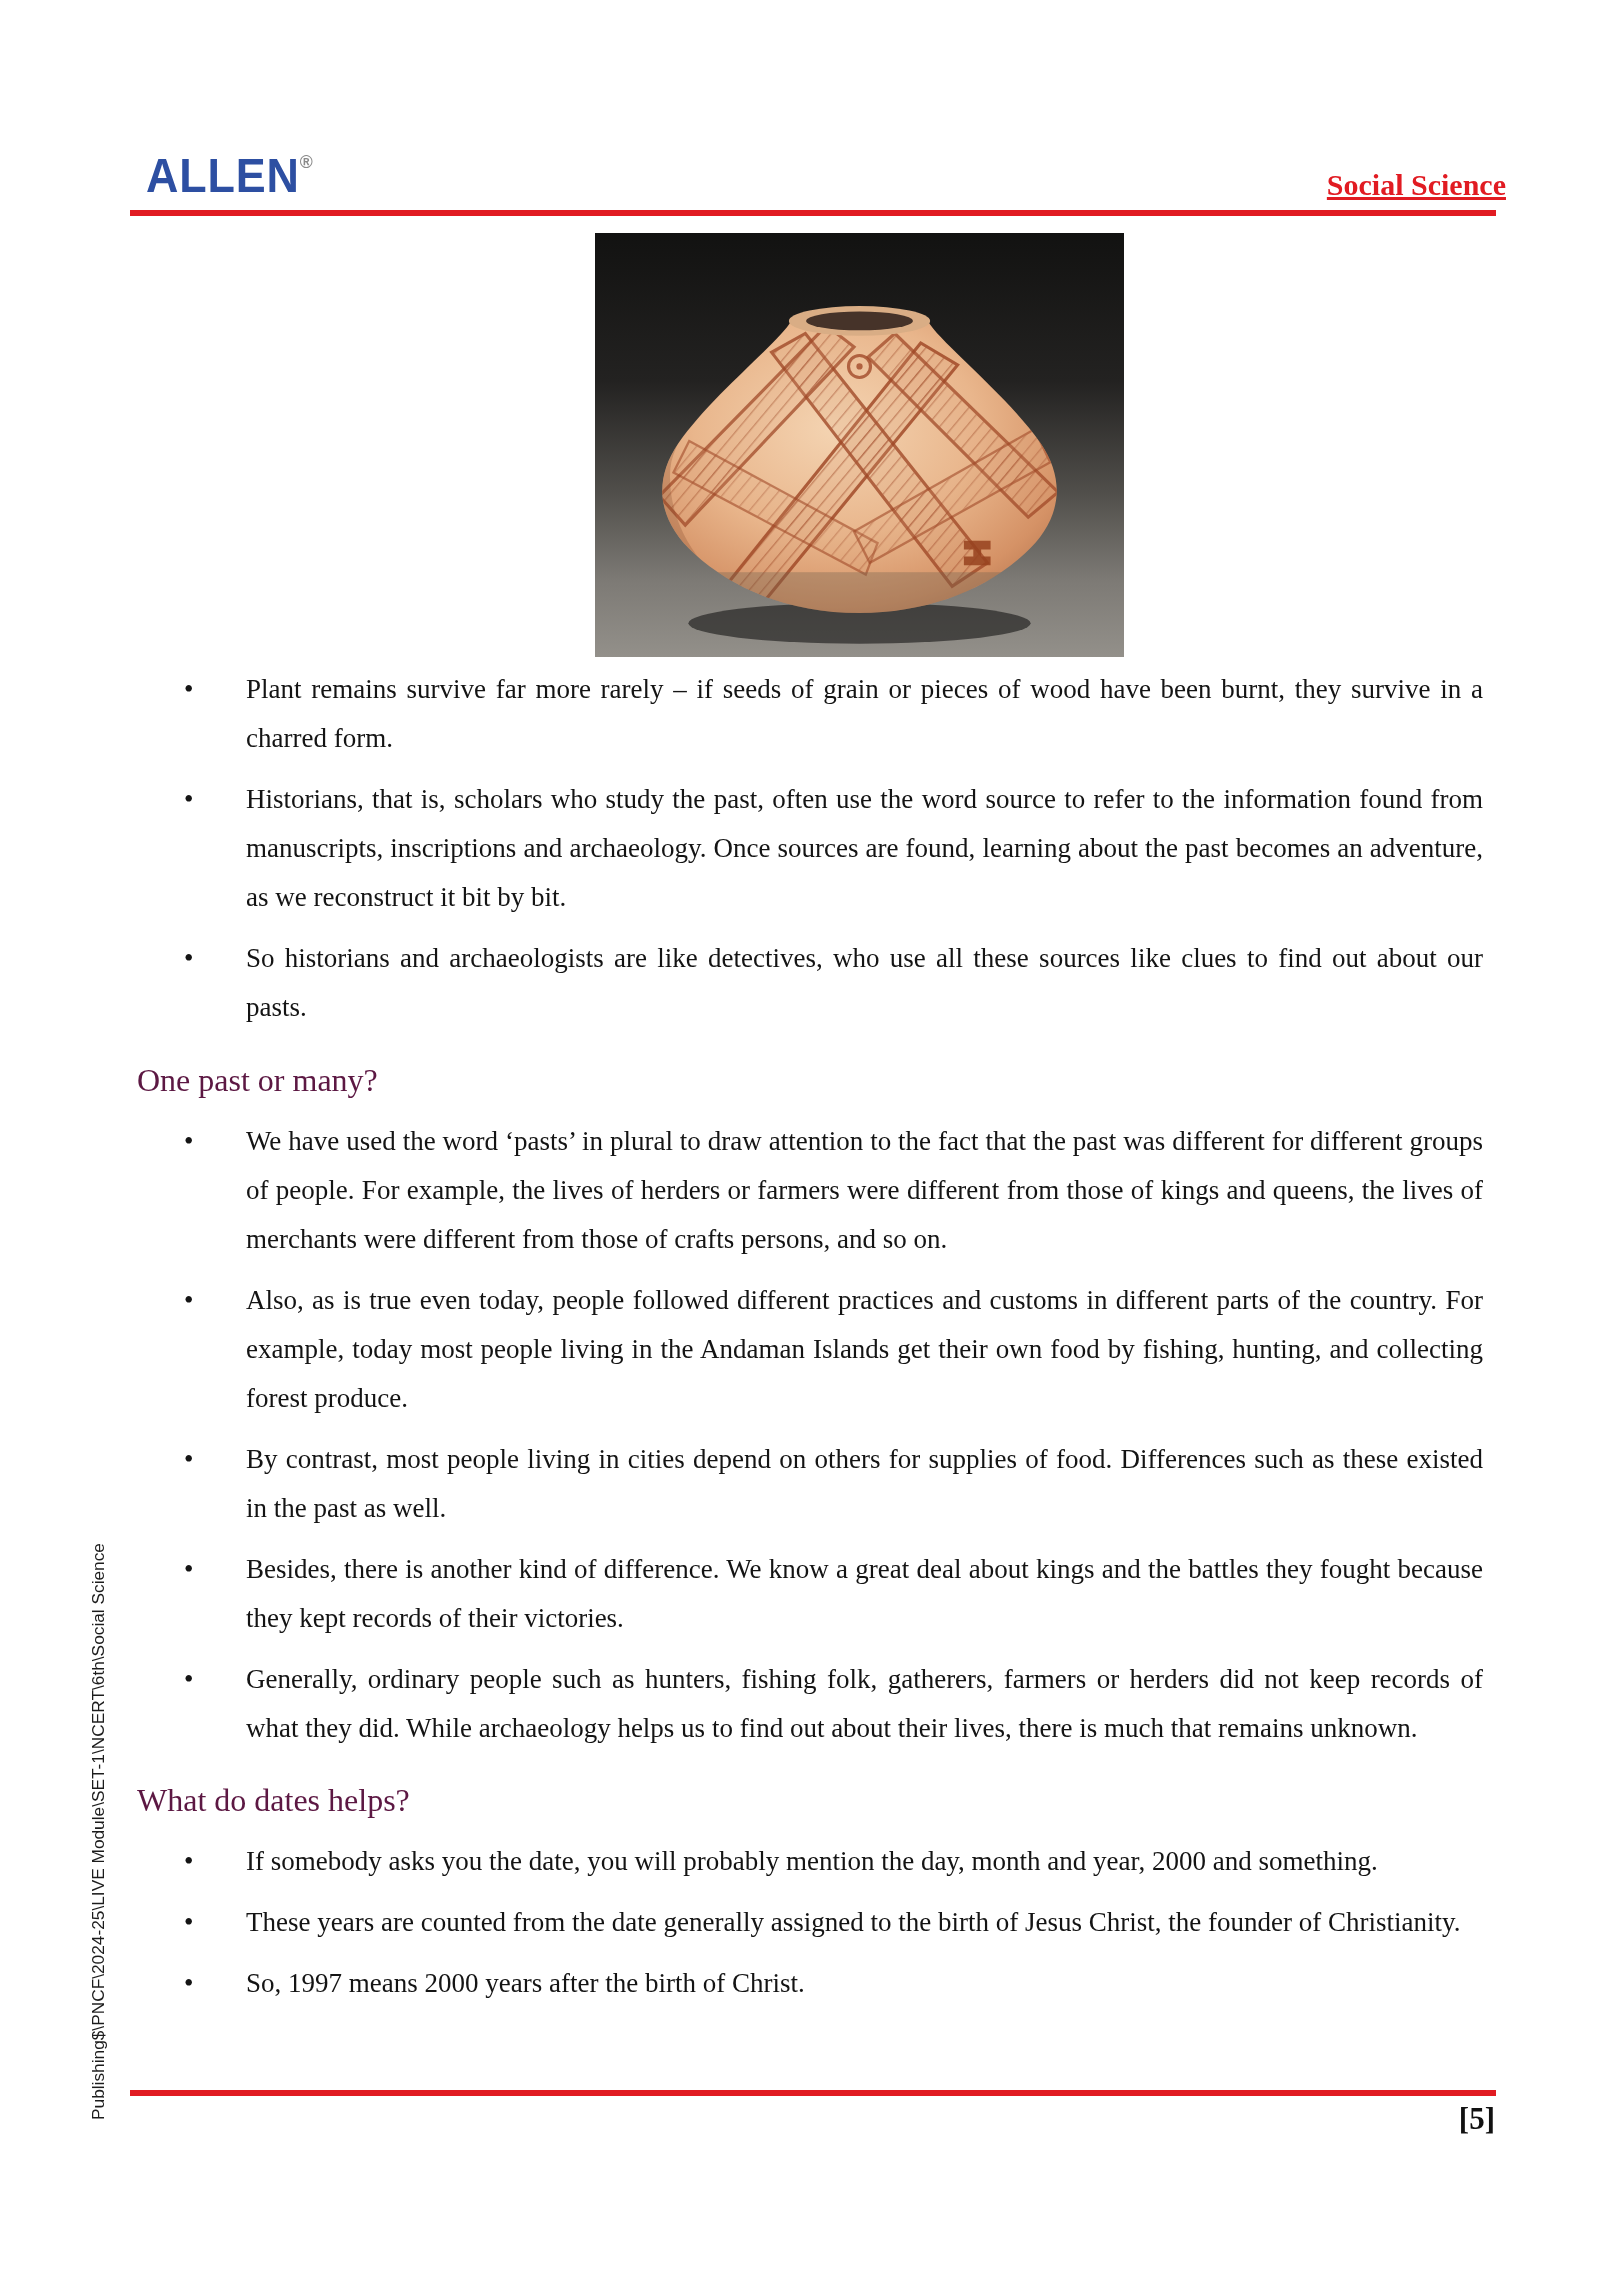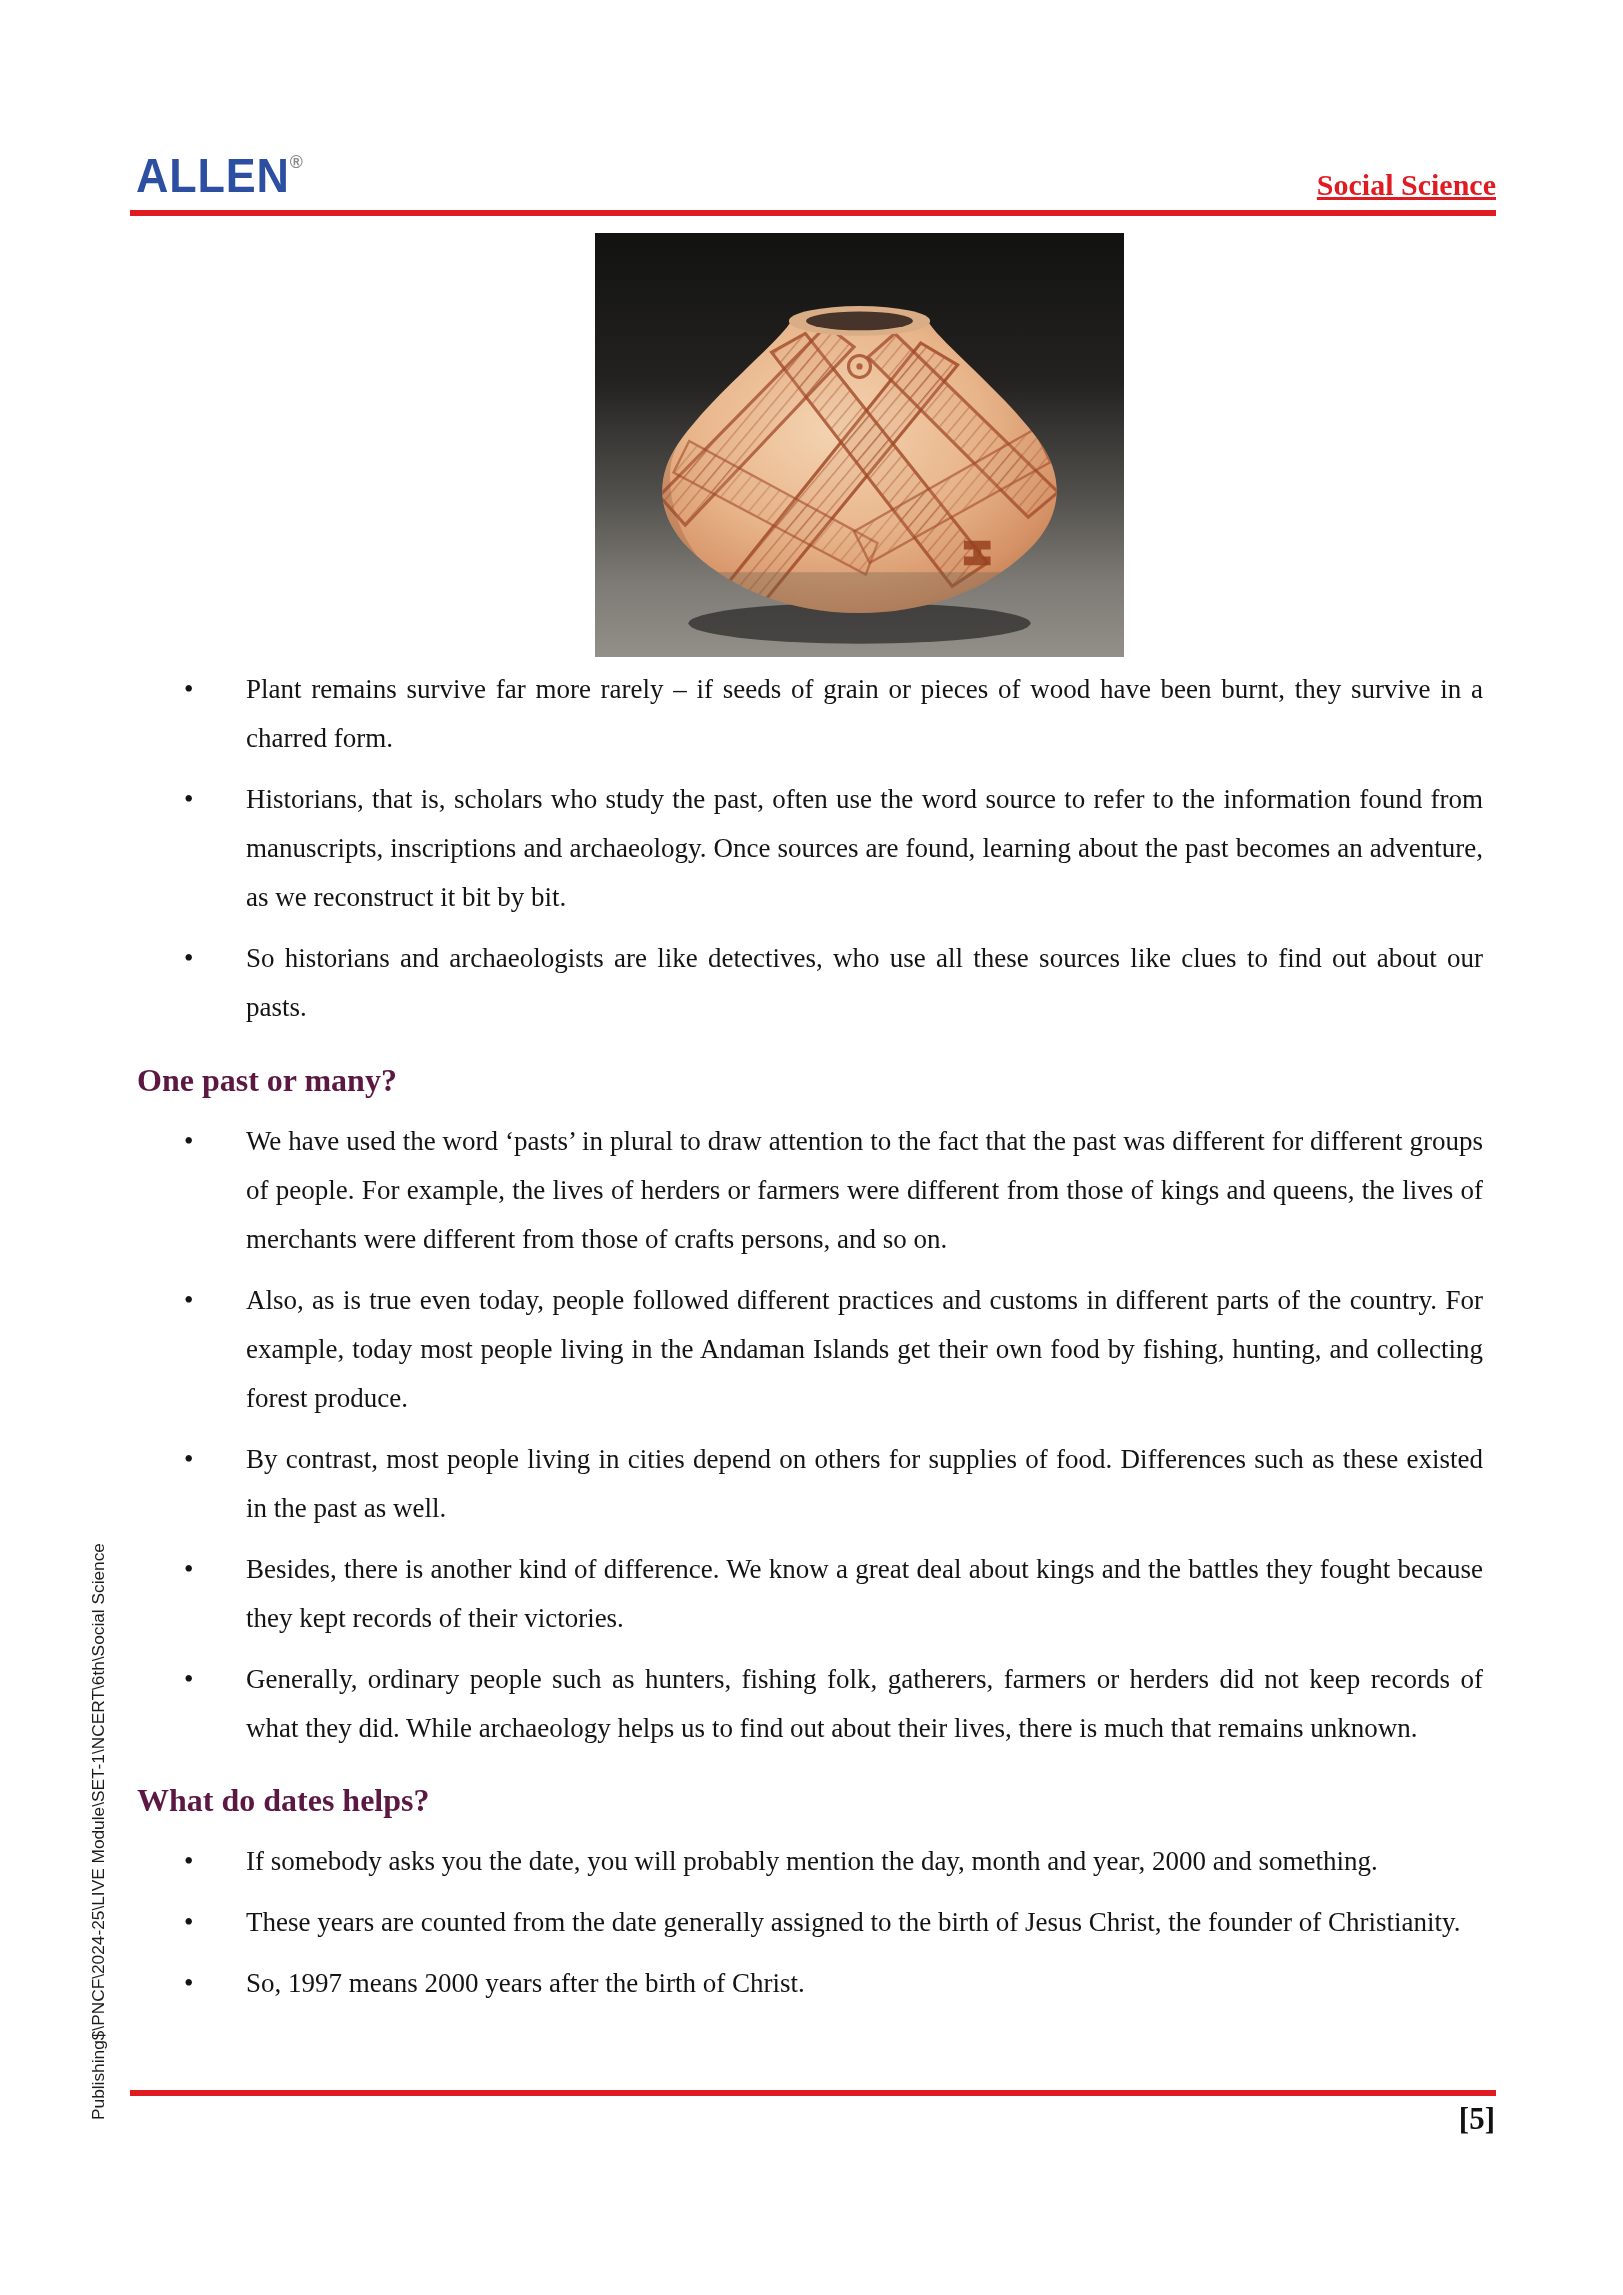--- a/index.html
+++ b/index.html
@@ -13,21 +13,21 @@
   .page{
     position:relative;
     width:1623px;
     height:2295px;
     background:#ffffff;
     font-family:"Liberation Serif", serif;
     color:var(--text-black);
     overflow:hidden;
   }
   
-  .header{position:absolute;left:130px;top:149px;width:1366px;height:55px;}
+  .header{position:absolute;left:140px;top:149px;width:1366px;height:55px;}
   .logo{
     position:absolute;left:6.3px;top:0;
     font-family:"Liberation Sans", sans-serif;
     font-weight:bold;
     font-size:44px;
     letter-spacing:0.8px;
     color:var(--logo-blue);
     transform:scale(1.02,1.08);
     transform-origin:left top;
   }
@@ -70,21 +70,21 @@
     margin:12px;
     font-size:27px;
     line-height:49px;
     text-align:justify;
     color:var(--text-black);
   }
   .content h2{
     margin:23.6px 0 11.8px 0;
     font-size:32px;
     line-height:49px;
-    font-weight:bold;
+    font-weight:normal;
     color:var(--heading-plum);
   }
   
   .sidebar{
     position:absolute;
     left:88px;
     top:2120px;
     transform:rotate(-90deg);
     transform-origin:0 0;
     white-space:nowrap;

